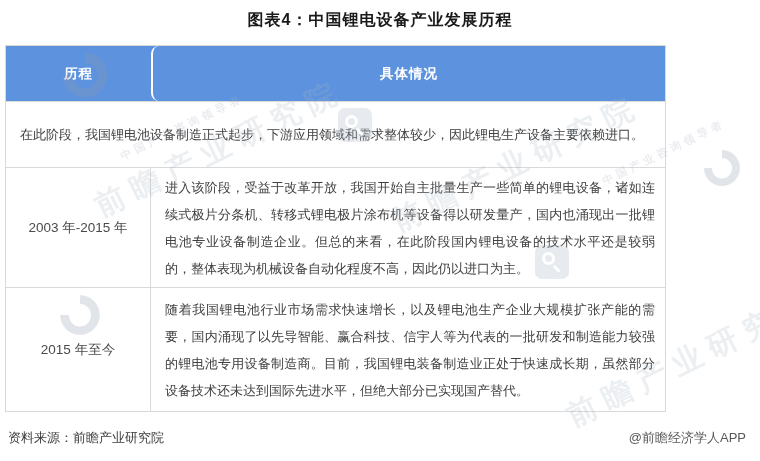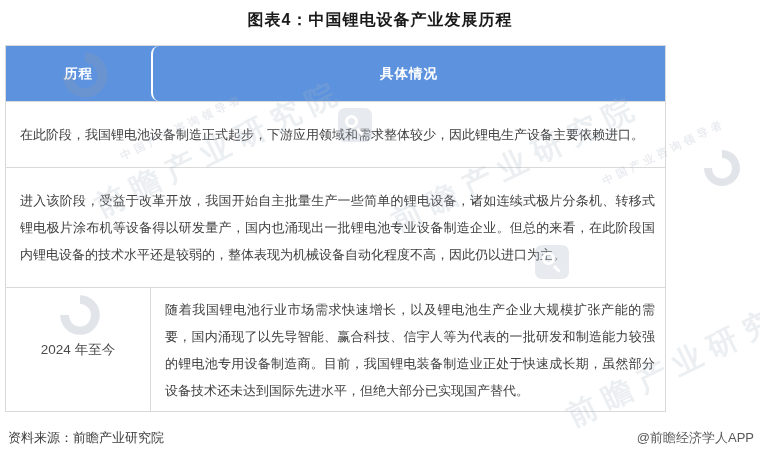--- a/index.html
+++ b/index.html
@@ -31,21 +31,21 @@
   }
   .td.col2 {
     flex: 1; display: flex; align-items: center;
     padding: 6px 10px 6px 14px; font-size: 13px; line-height: 27px;
     color: #404040; text-align: justify;
   }
   .row0 { height: 66px; }
   .row1 { height: 120px; }
   .row2 { height: 124px; }
   .footer {
-    position: absolute; left: 8px; right: 6px; top: 429px;
+    position: absolute; left: 8px; right: 14px; top: 429px;
     display: flex; justify-content: space-between; font-size: 13px;
   }
   .footer .source { color: #3d3d3d; }
   .footer .credit { color: #595959; }
 
   
   .wm-layer { position: absolute; inset: 0; pointer-events: none; z-index: 5; }
   .wm { position: absolute; white-space: nowrap; font-weight: 700; }
   .wm-text-lg {
     font-size: 30px; letter-spacing: 9px; color: rgba(170,180,195,0.22);
@@ -103,24 +103,25 @@
 
   <div class="table">
     <div class="thead">
       <div class="th col1">历程</div>
       <div class="th col2">具体情况</div>
     </div>
     <div class="trow row0">
       <div class="td col2">在此阶段，我国锂电池设备制造正式起步，下游应用领域和需求整体较少，因此锂电生产设备主要依赖进口。</div>
     </div>
     <div class="trow row1">
+      <div class="td col1">2003 年-2015 年</div>
       <div class="td col2">进入该阶段，受益于改革开放，我国开始自主批量生产一些简单的锂电设备，诸如连续式极片分条机、转移式锂电极片涂布机等设备得以研发量产，国内也涌现出一批锂电池专业设备制造企业。但总的来看，在此阶段国内锂电设备的技术水平还是较弱的，整体表现为机械设备自动化程度不高，因此仍以进口为主。</div>
     </div>
     <div class="trow row2">
-      <div class="td col1">2024 年至今</div>
+      <div class="td col1">2015 年至今</div>
       <div class="td col2">随着我国锂电池行业市场需求快速增长，以及锂电池生产企业大规模扩张产能的需要，国内涌现了以先导智能、赢合科技、信宇人等为代表的一批研发和制造能力较强的锂电池专用设备制造商。目前，我国锂电装备制造业正处于快速成长期，虽然部分设备技术还未达到国际先进水平，但绝大部分已实现国产替代。</div>
     </div>
   </div>
 
   <div class="footer">
     <span class="source">资料来源：前瞻产业研究院</span>
     <span class="credit">@前瞻经济学人APP</span>
   </div>
 
 </div>

